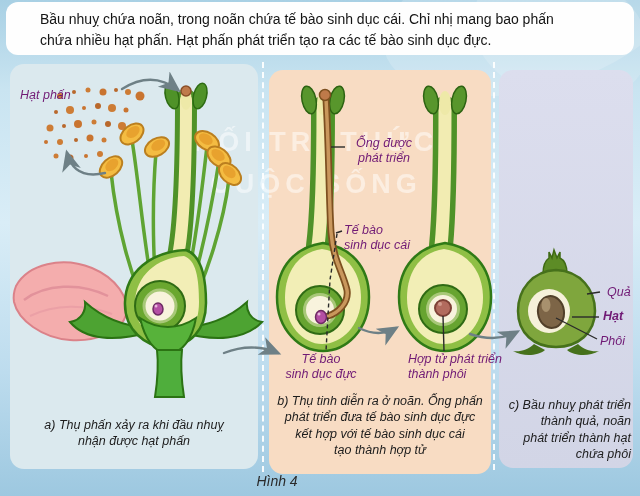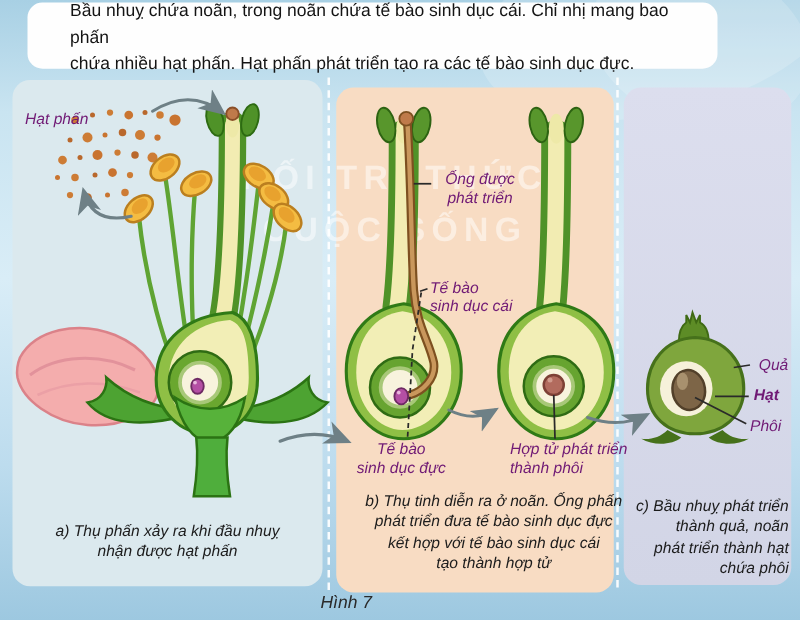--- a/index.html
+++ b/index.html
@@ -5,21 +5,21 @@
   html,body{margin:0;padding:0;}
   body{
     width:640px;height:496px;position:relative;overflow:hidden;
     font-family:"Liberation Sans","DejaVu Sans",sans-serif;
     background:linear-gradient(180deg,#a8d0e4 0%,#c9e4f1 18%,#d9edf7 45%,#bddcee 75%,#9dc8e0 100%);
   }
   .abs{position:absolute;}
   .ml{white-space:pre-line;}
   
   .header-box{
-    left:22px;top:2px;width:552px;height:53px;background:#fefefe;border-radius:12px;
+    left:6px;top:2px;width:628px;height:53px;background:#fefefe;border-radius:12px;
     z-index:6;display:flex;align-items:center;box-sizing:border-box;padding:2px 10px 0 34px;
   }
   .header-text{font-size:14px;line-height:1.5;color:#141414;font-weight:500;}
   
   .swoosh1{left:380px;top:-60px;width:300px;height:150px;border-radius:50%;
     background:rgba(255,255,255,0.18);transform:rotate(-14deg);z-index:1;}
   .swoosh2{left:470px;top:-30px;width:180px;height:130px;border-radius:50%;
     background:rgba(255,255,255,0.16);transform:rotate(18deg);z-index:1;}
   
   .panel{z-index:2;border-radius:14px;}
@@ -42,21 +42,21 @@
   .lbl-hat-phan{left:20px;top:88px;}
   .lbl-ong-phan{left:346px;top:136px;width:76px;text-align:center;}
   .lbl-cai{left:344px;top:223px;width:84px;text-align:left;}
   .lbl-duc{left:268px;top:352px;width:106px;text-align:center;}
   .lbl-hop-tu{left:408px;top:352px;width:118px;text-align:left;font-style:italic;}
   .lbl-qua{left:607px;top:285px;}
   .lbl-hat{left:603px;top:309px;font-weight:bold;}
   .lbl-phoi{left:600px;top:334px;}
   .caption{z-index:5;font-style:italic;font-size:12.5px;line-height:1.3;color:#1c1c1c;text-align:center;}
   .cap-a{left:28px;top:417px;width:212px;font-style:italic;}
-  .cap-b{left:286px;top:393px;width:218px;}
+  .cap-b{left:271px;top:393px;width:218px;}
   .cap-c{left:501px;top:397px;width:130px;text-align:right;}
   .fig-caption{left:227px;top:473px;width:100px;text-align:center;z-index:5;
     font-style:italic;font-size:14px;color:#2a2a2a;}
 </style>
 </head>
 <body>
 
 <div class="abs swoosh1"></div>
 <div class="abs swoosh2"></div>
 
@@ -260,13 +260,13 @@
 <div class="abs caption cap-a ml">a) Thụ phấn xảy ra khi đầu nhuỵ
 nhận được hạt phấn</div>
 <div class="abs caption cap-b ml">b) Thụ tinh diễn ra ở noãn. Ống phấn
 phát triển đưa tế bào sinh dục đực
 kết hợp với tế bào sinh dục cái
 tạo thành hợp tử</div>
 <div class="abs caption cap-c ml">c) Bầu nhuỵ phát triển
 thành quả, noãn
 phát triển thành hạt
 chứa phôi</div>
-<div class="abs fig-caption">Hình 7</div>
+<div class="abs fig-caption">Hình 4</div>
 
 </body></html>

